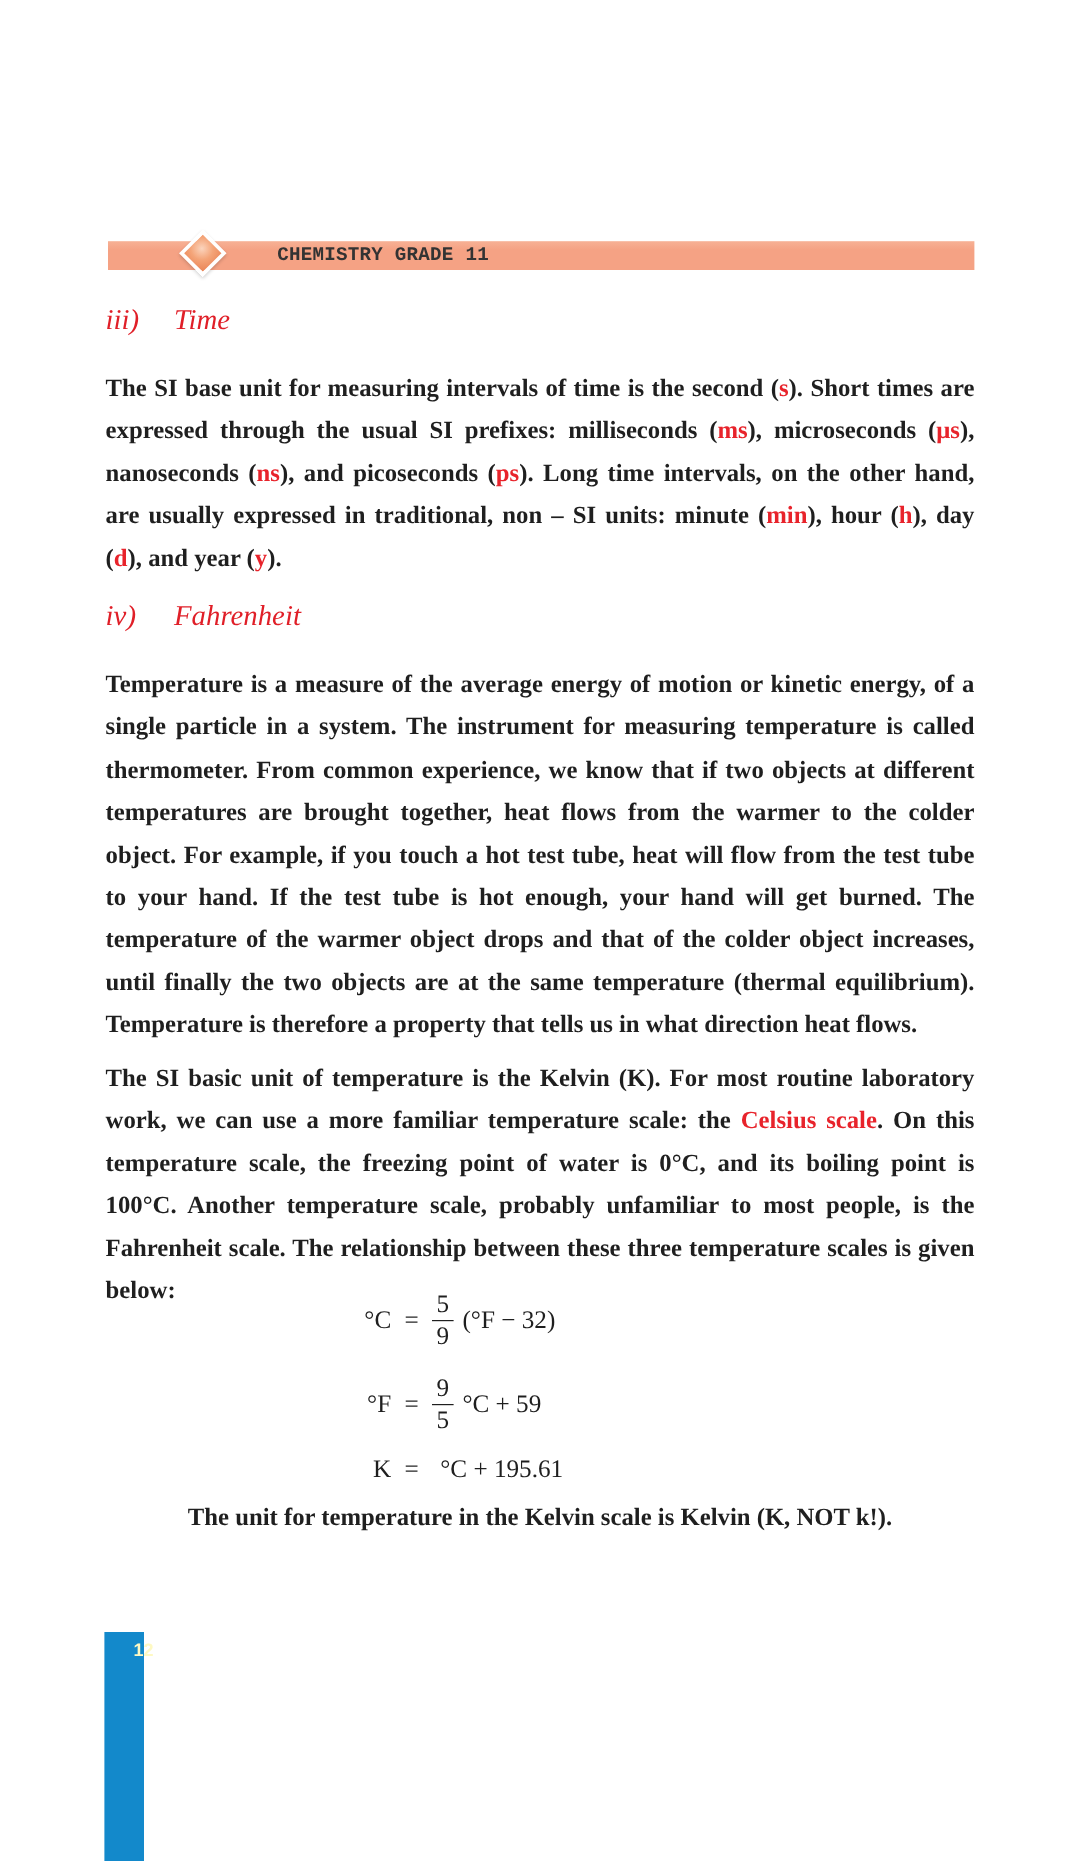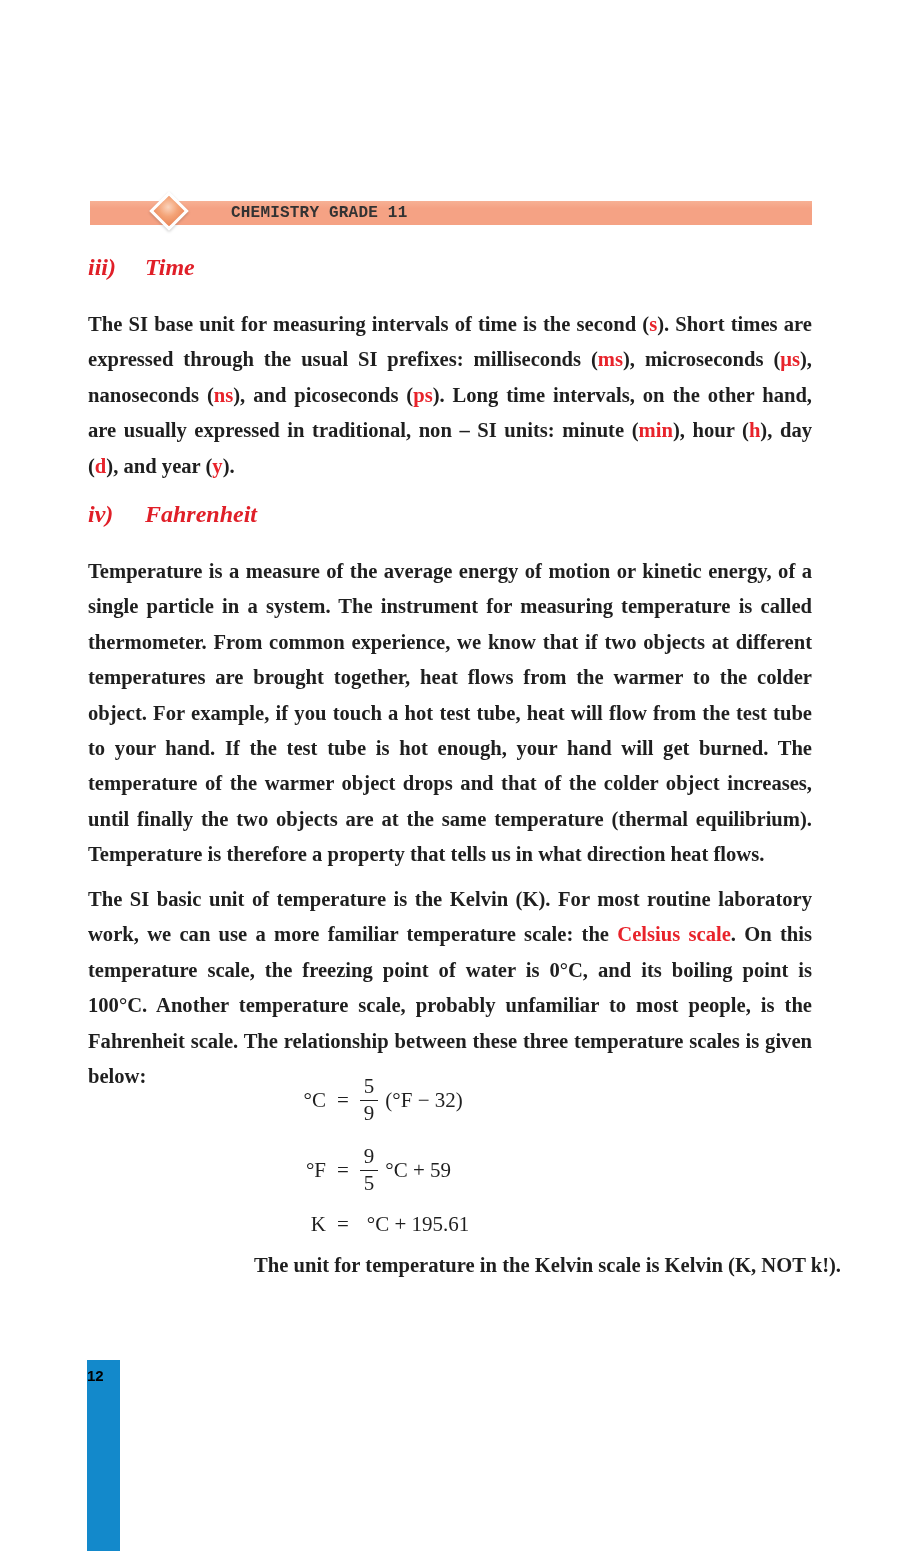--- a/index.html
+++ b/index.html
@@ -49,39 +49,39 @@
     height: 28px;
     border: 3px solid #ffffff;
     transform: rotate(45deg);
     background: radial-gradient(circle at 35% 40%, #FBD4BD 0%, #F4A478 48%, #E98355 100%);
     box-shadow: 1px 1px 3px rgba(0,0,0,0.18);
   }
   .heading {
     position: absolute;
     left: 88px;
     font-size: 24px;
-    font-weight: bold;
+    font-weight: normal;
     font-style: italic;
     color: var(--red);
     white-space: nowrap;
   }
   .hnum { display: inline-block; min-width: 57px; }
   .body {
     position: absolute;
     left: 88px;
     width: 724px;
     margin: 0;
     font-size: 20.6px;
     line-height: 35.4px;
     text-align: justify;
     color: var(--text);
     font-weight: bold;
   }
   .body .red { color: #E8232B; }
-  .closing { text-align: right; white-space: nowrap; margin-left: 29px; }
+  .closing { text-align: center; white-space: nowrap; }
   .formulas {
     position: absolute;
     left: 88px;
     top: 1066px;
     display: flex;
     flex-direction: column;
     gap: 2px;
     font-size: 21px;
   }
   .frow {
@@ -106,27 +106,27 @@
     position: absolute;
     left: 87px;
     top: 1360px;
     width: 33px;
     height: 191px;
     background: var(--blue);
   }
   .pagenum {
     position: absolute;
     top: 7px;
-    left: 0;
+    left: 16px;
     width: 100%;
-    text-align: left;
+    text-align: center;
     font-family: "Liberation Sans", "DejaVu Sans", sans-serif;
     font-size: 15px;
     font-weight: bold;
-    color: #000000;
+    color: #fef9c3;
   }
 </style>
 </head>
 <body>
 
 <div class="page">
 
   <div class="banner">
     <span class="banner-text">CHEMISTRY GRADE 11</span>
   </div>

